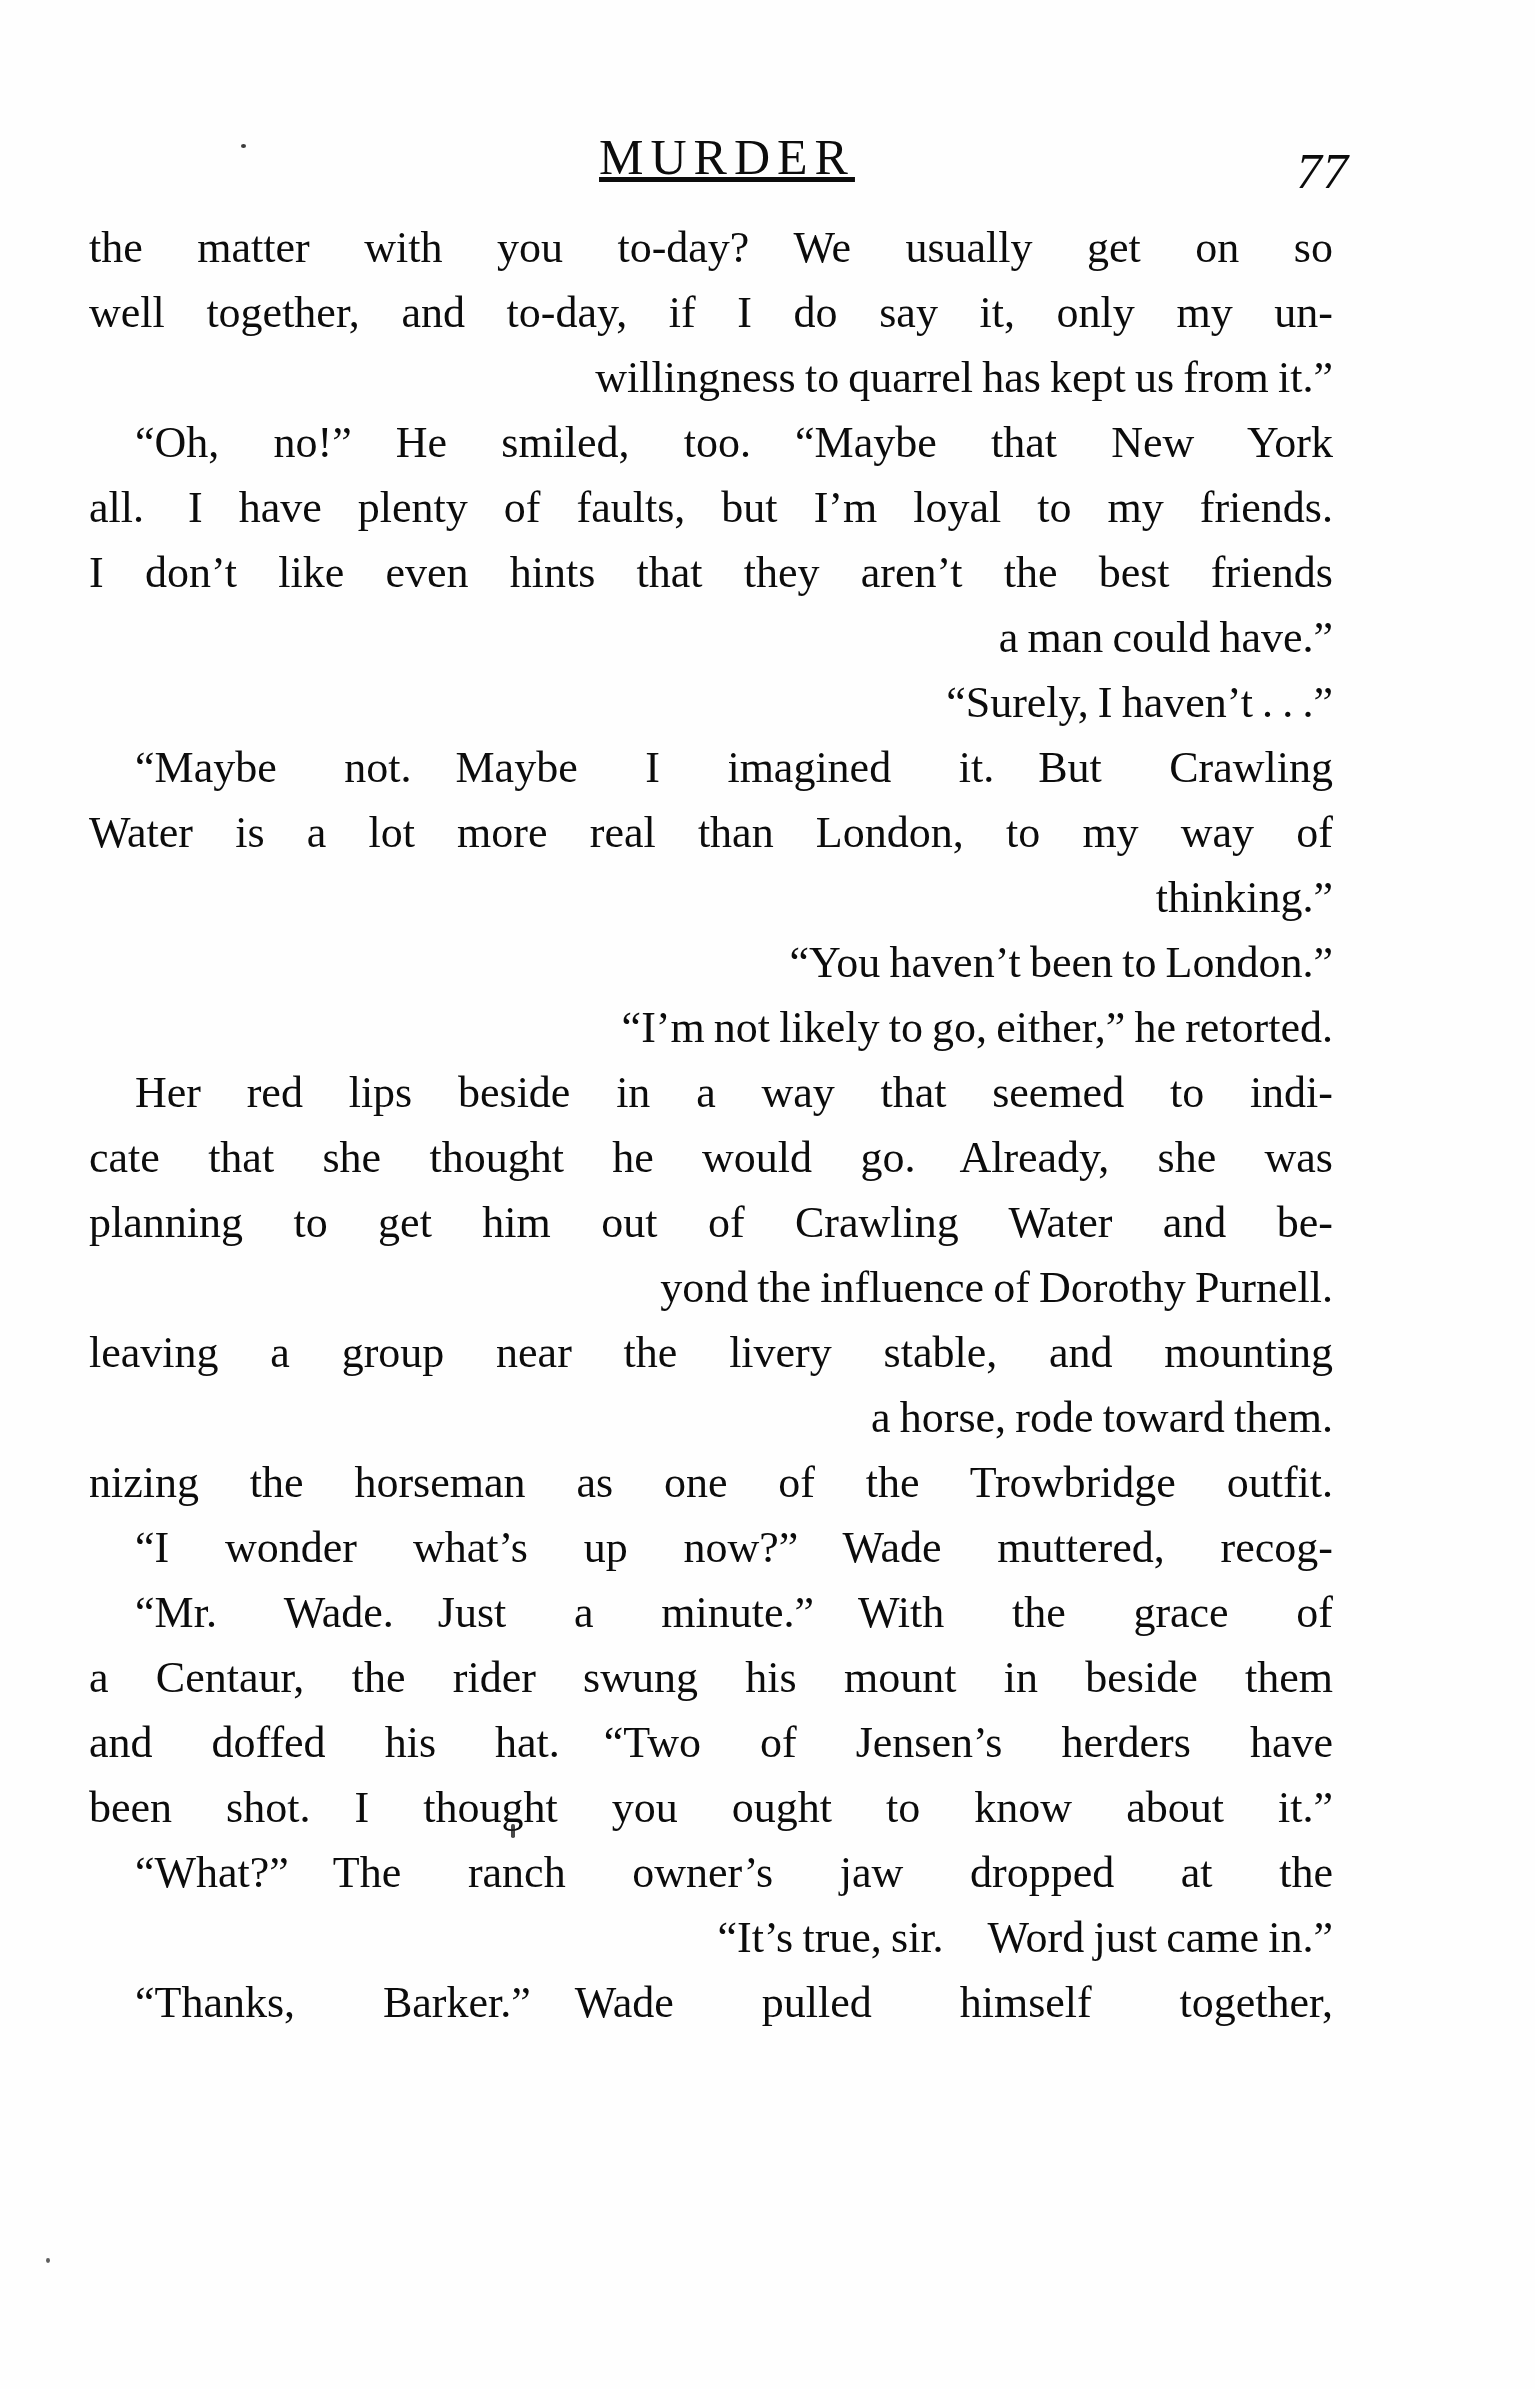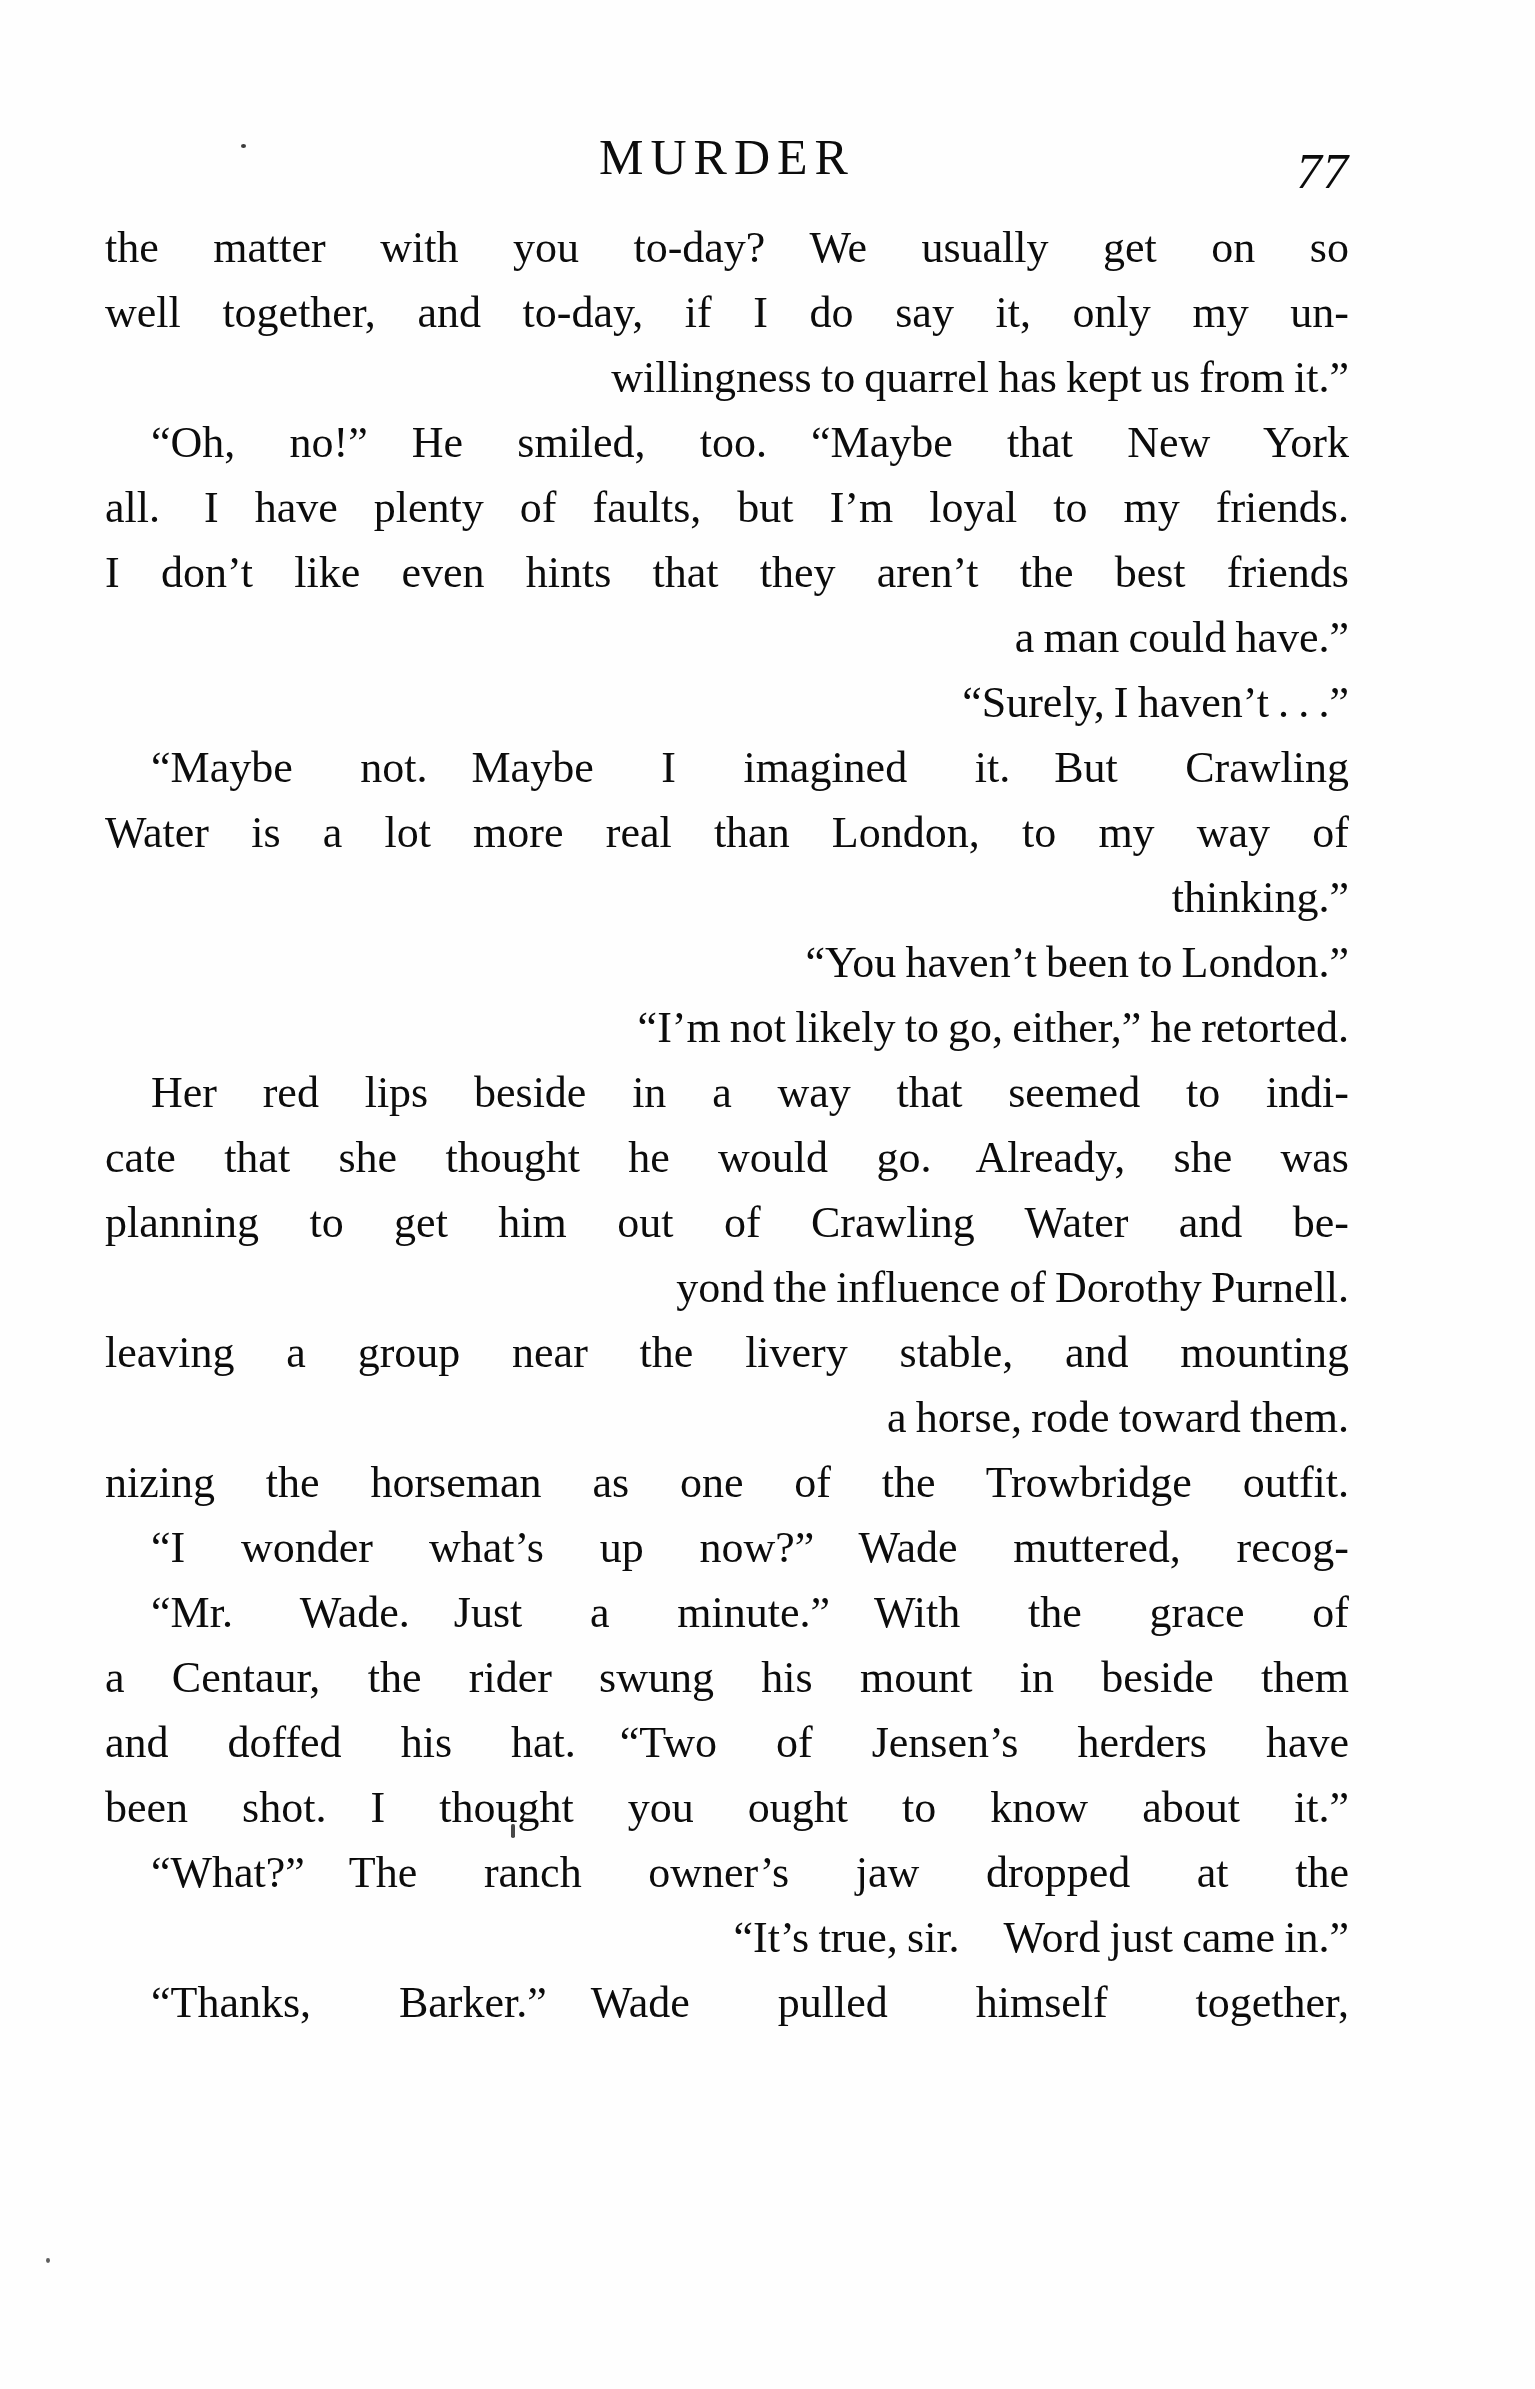--- a/index.html
+++ b/index.html
@@ -11,40 +11,41 @@
     font-family: "Liberation Serif", "DejaVu Serif", serif;
     color: #0c0c0c;
     overflow: hidden;
   }
   .running-head {
     position: absolute;
     left: 105px;
     top: 131px;
     width: 1244px;
     height: 62px;
+    text-decoration: underline;
   }
   .running-title {
     width: 100%;
     text-align: center;
     font-size: 50px;
     letter-spacing: 7px;
     line-height: 53px;
   }
   .folio {
     position: absolute;
     right: 0;
     top: 15px;
     font-size: 51px;
     font-style: italic;
     line-height: 51px;
     letter-spacing: 0.9px;
   }
   .text-block {
     position: absolute;
-    left: 105px;
+    left: 89px;
     top: 215px;
     width: 1244px;
     font-size: 44px;
     line-height: 65px;
     word-spacing: -1.8px;
   }
   .line { text-align: right; }
   .line.j { text-align: justify; text-align-last: justify; }
   .line.in { text-indent: 46px; }
   .speck {

